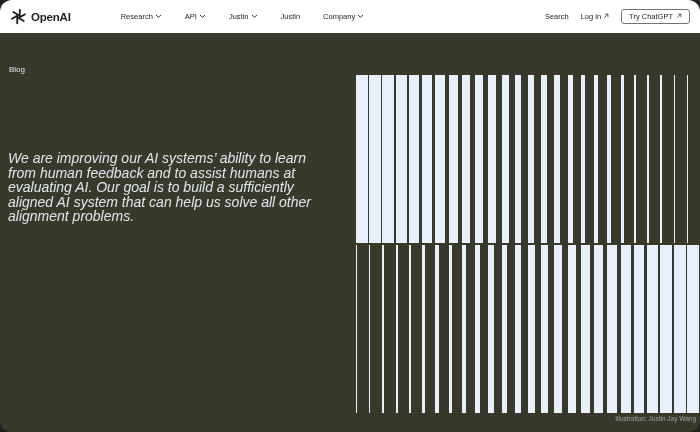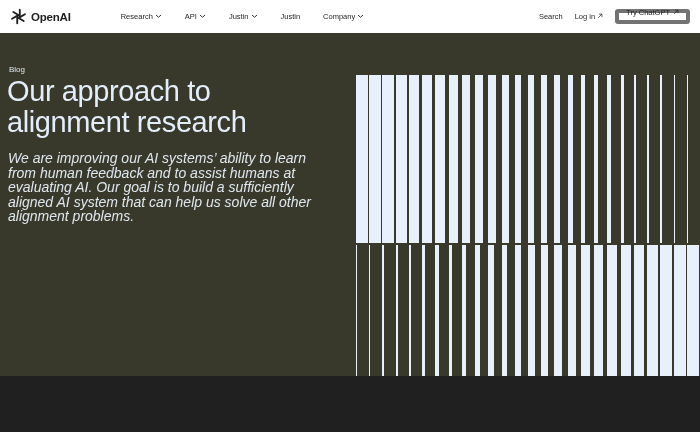--- a/index.html
+++ b/index.html
@@ -2,23 +2,24 @@
 <html><head>
 <meta charset="utf-8">
 <style>
   * { margin: 0; padding: 0; box-sizing: border-box; }
   html, body { background: #202020; }
   body { font-family: "Liberation Sans", "DejaVu Sans", sans-serif; }
 
   .page {
     position: relative;
     width: 700px;
-    height: 376px;
+    height: 432px;
     overflow: hidden;
     background: #39392b;
+    border-radius: 12px;
   }
 
   
   .topnav {
     position: absolute;
     top: 0; left: 0;
     width: 700px;
     height: 33px;
     background: #ffffff;
     display: flex;
@@ -70,24 +71,24 @@
     background: none;
     border: none;
     font-family: inherit;
     font-size: 7.5px;
     color: #1f1f1f;
     cursor: pointer;
     padding: 0;
   }
   .cta-button {
     display: flex;
-    align-items: flex-end;
+    align-items: center;
     gap: 3px;
     background: #ffffff;
-    border: 4px solid #737373;
+    border: 1px solid #737373;
     border-radius: 3px;
     font-family: inherit;
     font-size: 7.5px;
     color: #1f1f1f;
     cursor: pointer;
     padding: 3px 7px;
     height: 15px;
   }
 
   
@@ -238,24 +239,20 @@
             </svg>
         </span>
       </button>
     </div>
   </header>
 
   <main class="hero">
 
     <div class="eyebrow">Blog</div>
 
-    <h1 class="page-title">
-      <span class="line">Our approach to</span>
-      <span class="line">alignment research</span>
-    </h1>
 
     <p class="hero-description">We are improving our AI systems’ ability to learn from human feedback and to assist humans at evaluating AI. Our goal is to build a sufficiently aligned AI system that can help us solve all other alignment problems.</p>
 
     <div class="illustration">
       <div class="ill-half top">
           <div class="ill-bar" style="left: 0px; width: 12.2px; background: rgb(231, 240, 251);"></div>
           <div class="ill-bar" style="left: 13.23px; width: 11.74px; background: rgb(231, 240, 251);"></div>
           <div class="ill-bar" style="left: 26.46px; width: 11.29px; background: rgb(231, 240, 251);"></div>
           <div class="ill-bar" style="left: 39.69px; width: 10.83px; background: rgb(231, 240, 251);"></div>
           <div class="ill-bar" style="left: 52.92px; width: 10.38px; background: rgb(231, 240, 251);"></div>

